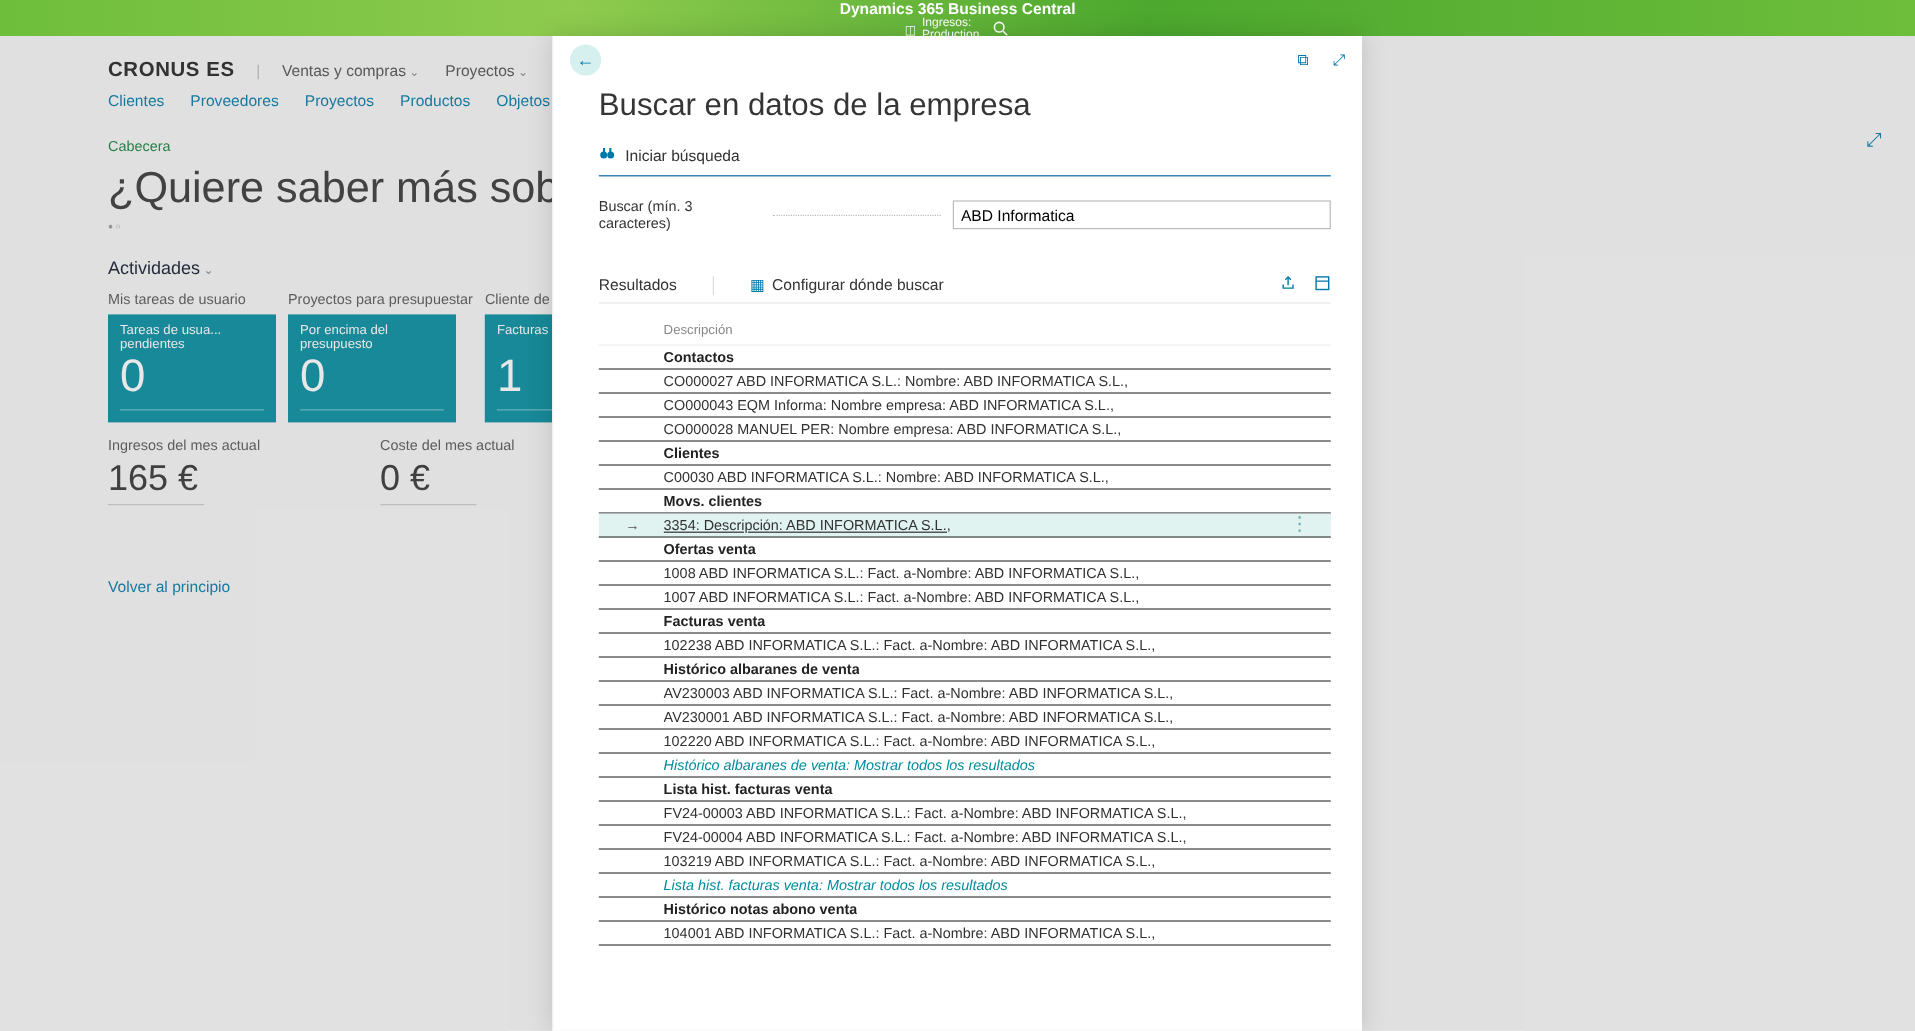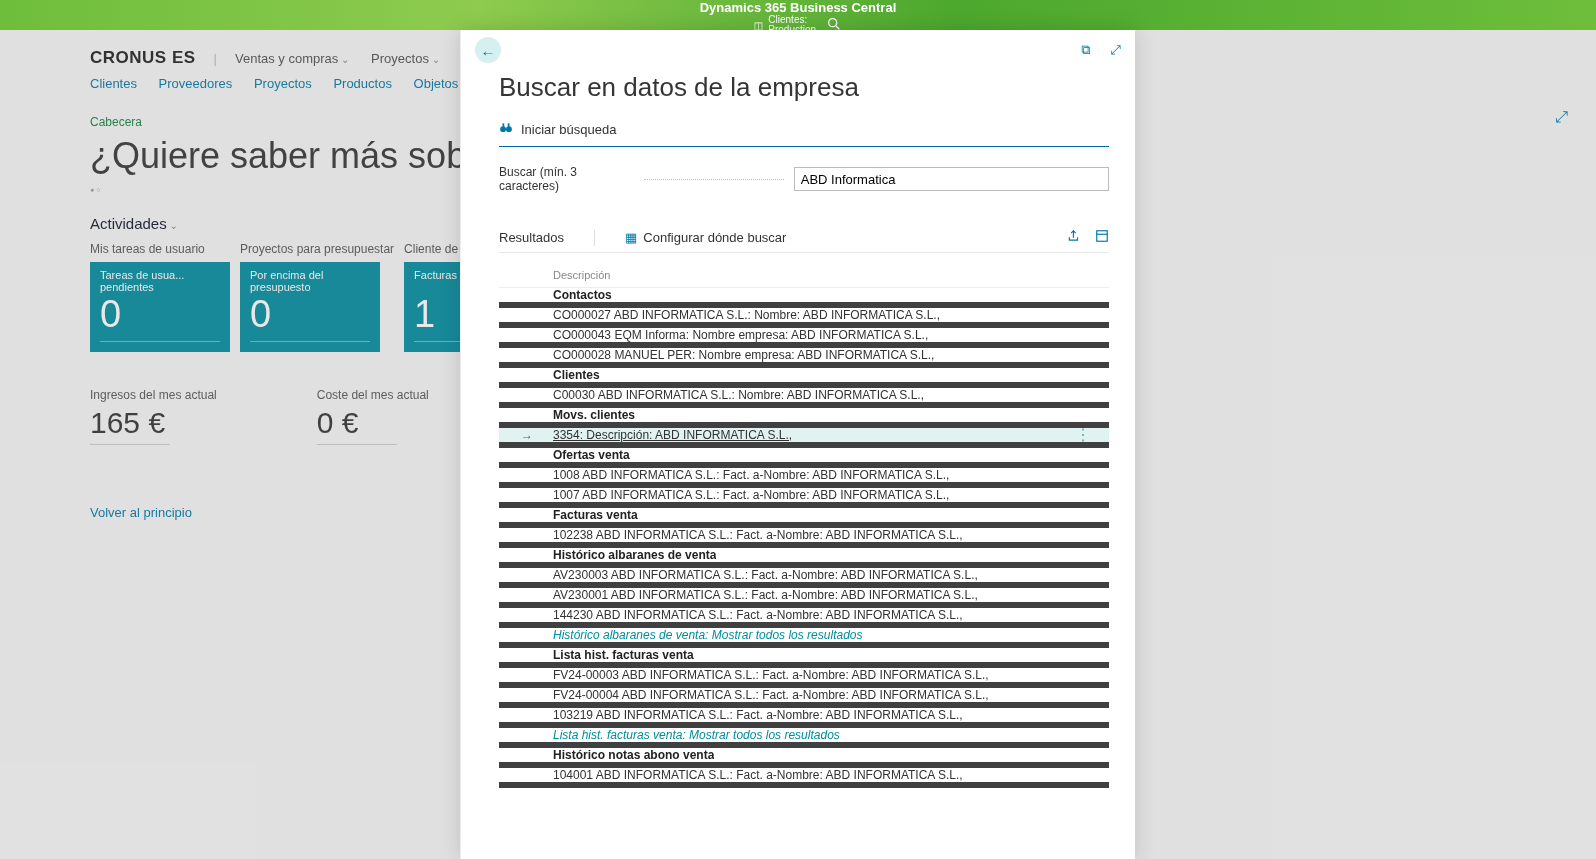--- a/index.html
+++ b/index.html
@@ -24,21 +24,21 @@
 .dots { margin-top:10px; color:#999; font-size:7px; }
 .section-title { margin-top:22px; font-size:15px; color:#0f172a; }
 .tile-row { margin-top:10px; display:flex; gap:10px; }
 .tile-col { display:flex; flex-direction:column; }
 .tile-head { font-size:12px; color:#555; margin-bottom:6px; }
 .tile { width:140px; height:90px; background:#008C9E; color:#fff; padding:7px 10px 5px 10px; display:flex; flex-direction:column; position:relative; }
 .tile:nth-child(1){ }
 .tile-label { font-size:11px; line-height:1.1; height:24px; overflow:hidden; }
 .tile-num { font-size:38px; font-weight:300; }
 .tile-foot { height:6px; border-top:1px solid rgba(255,255,255,0.4); margin-top:auto; }
-.kpis { display:flex; gap:100px; margin-top:36px; }
+.kpis { display:flex; gap:100px; margin-top:12px; }
 .kpi-label{ font-size:12px; color:#555; }
 .kpi-val { font-size:30px; font-weight:300; color:#333; border-bottom:1px solid #ccc; display:inline-block; padding-bottom:4px; margin-top:4px; min-width:80px;}
 .backtop { margin-top:60px; color:#0078A8; font-size:13px; }
 .expand-icon{ position:absolute; top:78px; right:28px; color:#0078A8; font-size:16px;}
 
 .panel { position:absolute; top:30px; left:460px; width:675px; bottom:0; background:#fff; box-shadow:0 0 20px rgba(0,0,0,0.15); border-left:1px solid #eee; }
 .panel-head { height:40px; display:flex; align-items:center; padding:0 14px; gap:10px;}
 .back-btn { width:26px; height:26px; border-radius:50%; background:#d6f0ef; color:#0078A8; display:flex; align-items:center; justify-content:center; font-size:15px; }
 .panel-head-sp { flex:1; }
 .panel-body { padding: 0 26px 0 38px; }
@@ -49,40 +49,40 @@
 .field-label { font-size:12px; color:#333; }
 .dots-sep { flex:0 0 140px; border-bottom:1px dotted #bbb; height:1px; margin:0 4px;}
 .field-input { border:1px solid #bbb; height:24px; width:330px; padding:2px 6px; font-size:13px; }
 .results-bar { margin-top:36px; display:flex; align-items:center; border-bottom:1px solid #e7e7e7; padding-bottom:6px; gap:30px;}
 .res-label { font-size:13px; color:#333; }
 .vsep { width:1px; height:16px; background:#ddd; }
 .cfg { display:flex; align-items:center; gap:6px; font-size:13px; color:#333; }
 .results-bar .right { margin-left:auto; display:flex; gap:14px; color:#0078A8;}
 .desc-head { font-size:11px; color:#888; margin:16px 0 6px 54px; }
 .res-table { border-top:1px solid #eee; }
-.res-row { display:flex; align-items:center; height:20px; border-bottom:6px solid #404040; padding-left:54px; font-size:12px; position:relative;}
+.res-row { display:flex; align-items:center; height:20px; border-bottom:1px solid #404040; padding-left:54px; font-size:12px; position:relative;}
 .res-row.group { font-weight:700; color:#222; padding-left:54px;}
 .res-row.link { color:#008C9E; font-style:italic; }
 .res-row.sel { background:#e0f3f1; }
 .res-row.sel .rtext { text-decoration:underline; }
 .res-row .arrow { position:absolute; left:22px; font-size:12px; color:#555;}
 .res-row .dots3 { position:absolute; right:18px; color:#6aa; font-size:16px; line-height:1;}
 .res-row .rtext{ white-space:nowrap; overflow:hidden; text-overflow:ellipsis; }
 .chev::after{content:" \2304"; font-size:10px; color:#888;}
 </style>
 </head>
 <body>
 
 <div class="topbar">
   <span class="topbar-title">Dynamics 365 Business Central</span>
   <div class="topbar-right">
     <div class="env-box">
       <span>◫</span>
       <span class="env-text">
-        <span>Clientes:</span>
+        <span>Ingresos:</span>
         <span>Production</span>
       </span>
     </div>
     <span>
       <svg class="search-glass" viewBox="0 0 24 24" fill="none" stroke="white" stroke-width="2">
           <circle cx="10" cy="10" r="6"></circle>
           <line x1="15" y1="15" x2="20" y2="20"></line>
         </svg>
     </span>
   </div>
@@ -263,21 +263,21 @@
         <div class="res-row group">
           <span class="rtext">Histórico albaranes de venta</span>
         </div>
         <div class="res-row">
           <span class="rtext">AV230003 ABD INFORMATICA S.L.: Fact. a-Nombre: ABD INFORMATICA S.L.,</span>
         </div>
         <div class="res-row">
           <span class="rtext">AV230001 ABD INFORMATICA S.L.: Fact. a-Nombre: ABD INFORMATICA S.L.,</span>
         </div>
         <div class="res-row">
-          <span class="rtext">144230 ABD INFORMATICA S.L.: Fact. a-Nombre: ABD INFORMATICA S.L.,</span>
+          <span class="rtext">102220 ABD INFORMATICA S.L.: Fact. a-Nombre: ABD INFORMATICA S.L.,</span>
         </div>
         <div class="res-row link">
           <span class="rtext">Histórico albaranes de venta: Mostrar todos los resultados</span>
         </div>
         <div class="res-row group">
           <span class="rtext">Lista hist. facturas venta</span>
         </div>
         <div class="res-row">
           <span class="rtext">FV24-00003 ABD INFORMATICA S.L.: Fact. a-Nombre: ABD INFORMATICA S.L.,</span>
         </div>

